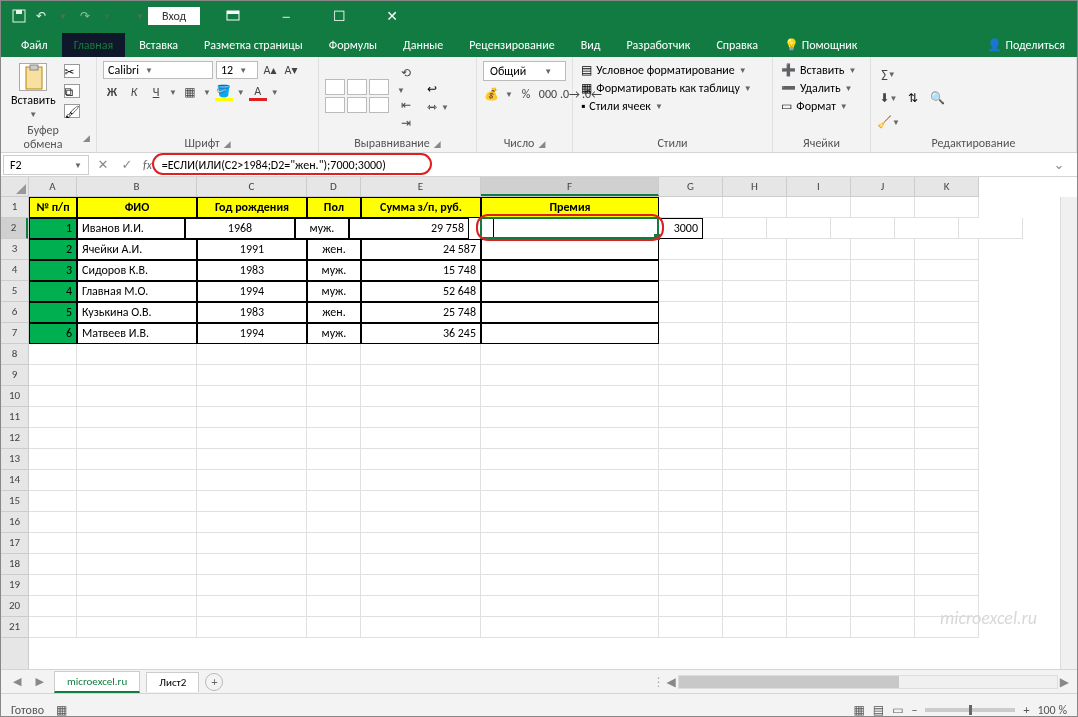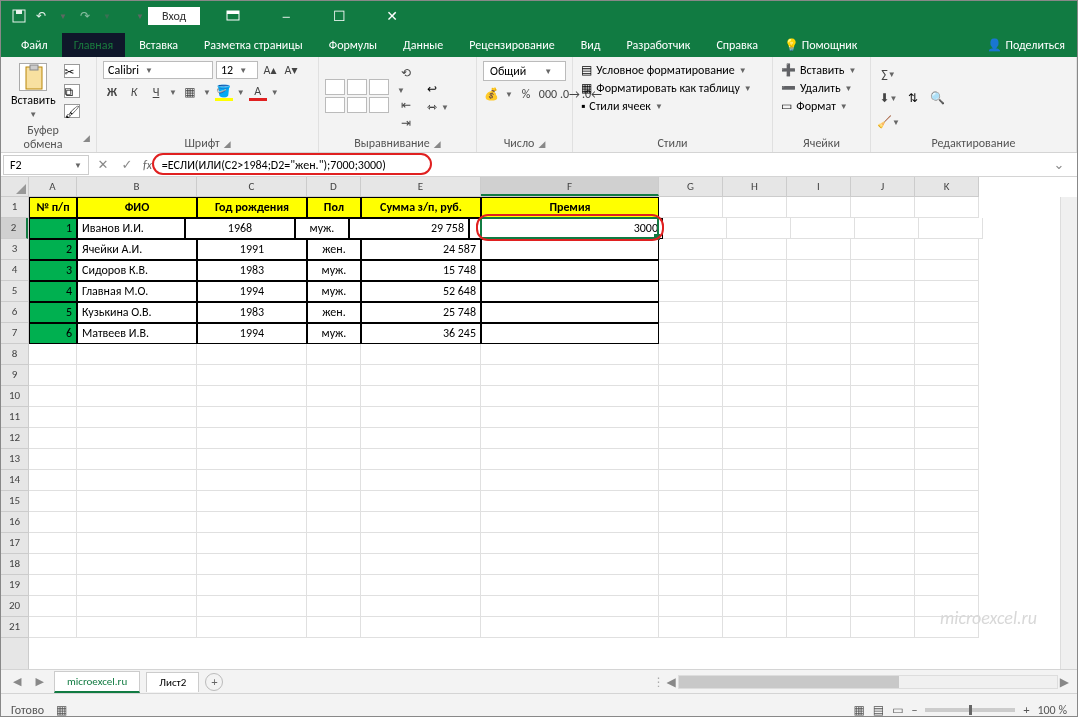--- a/index.html
+++ b/index.html
@@ -363,21 +363,21 @@
           <div class="cell" style="width: 64px;"></div>
           <div class="cell" style="width: 64px;"></div>
           <div class="cell" style="width: 64px;"></div>
         </div>
         <div class="crow">
           <div class="cell br green-cell tar" style="width: 48px;">1</div>
           <div class="cell br" style="width: 108px;">Иванов И.И.</div>
           <div class="cell br tac" style="width: 110px;">1968</div>
           <div class="cell br tac" style="width: 54px;">муж.</div>
           <div class="cell br tar" style="width: 120px;">29 758</div>
-          <div class="cell br tar" style="width: 194px;">3000</div>
+          <div class="cell br tar" style="width: 210px; margin-left: 24px;">3000</div>
           <div class="cell" style="width: 64px;"></div>
           <div class="cell" style="width: 64px;"></div>
           <div class="cell" style="width: 64px;"></div>
           <div class="cell" style="width: 64px;"></div>
           <div class="cell" style="width: 64px;"></div>
         </div>
         <div class="crow">
           <div class="cell br green-cell tar" style="width: 48px;">2</div>
           <div class="cell br" style="width: 120px;">Ячейки А.И.</div>
           <div class="cell br tac" style="width: 110px;">1991</div>

